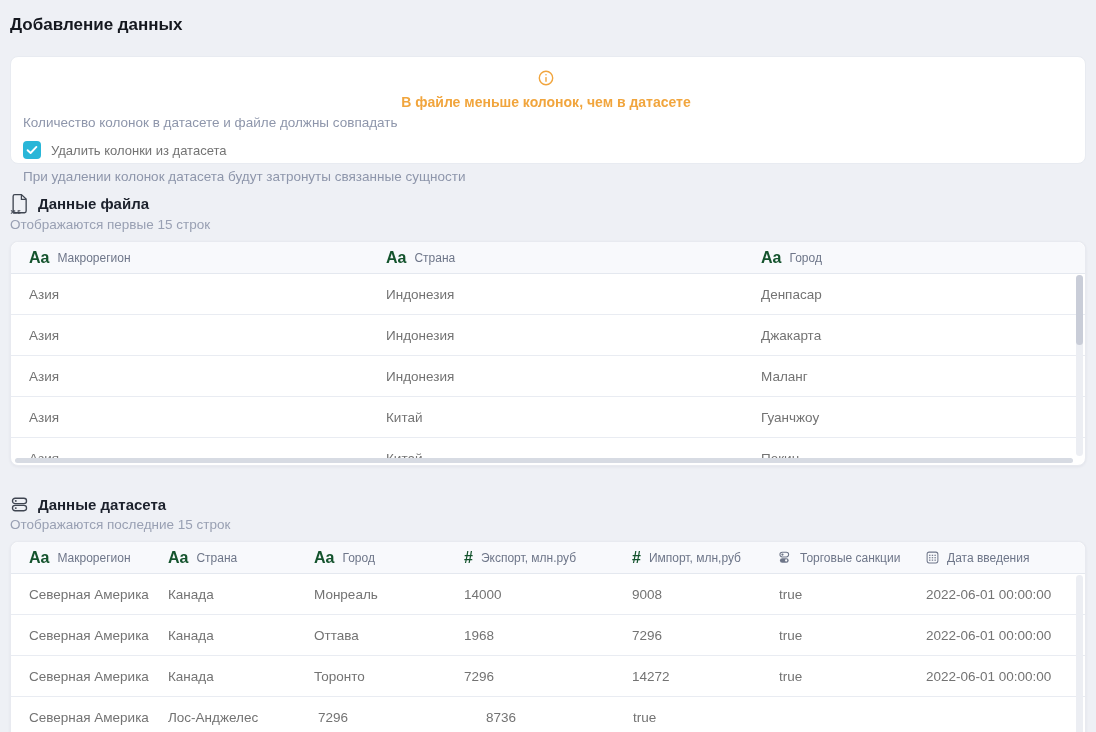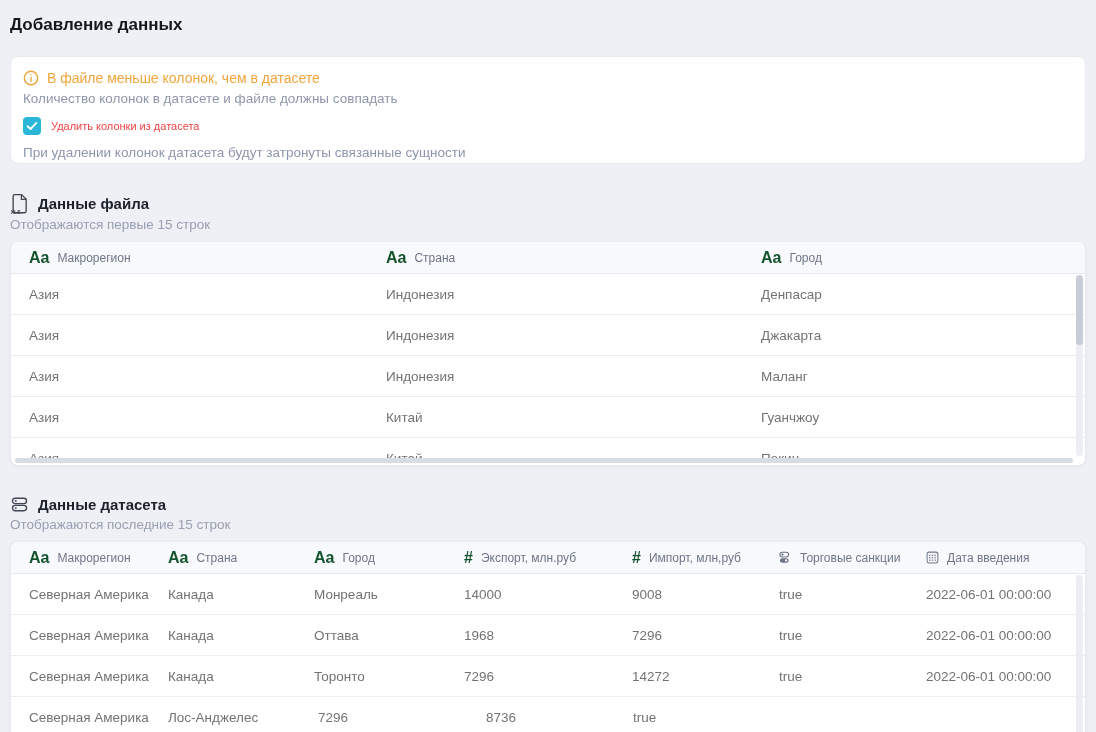--- a/index.html
+++ b/index.html
@@ -29,21 +29,22 @@
     border-radius: 8px;
     padding: 13px 16px 13px 12px;
     box-sizing: border-box;
     height: 108px;
   }
   .alert-title-row {
     display: flex;
     align-items: center;
     gap: 8px;
     font-size: 14px;
-    font-weight: 400;
+    font-weight: 700;
+    flex-direction: column;
   }
   .alert-sub {
     margin-top: 5px;
     font-size: 13.5px;
     color: #8e96ab;
   }
   .checkbox-row {
     margin-top: 11px;
     display: flex;
     align-items: center;
@@ -52,21 +53,21 @@
   .checkbox {
     width: 18px;
     height: 18px;
     border-radius: 4px;
     display: flex;
     align-items: center;
     justify-content: center;
     cursor: pointer;
     flex: 0 0 auto;
   }
-  .checkbox-label { font-size: 11px; color: #ef4444; }
+  .checkbox-label { font-size: 13px; color: #737373; }
   .alert-note {
     margin-top: 10px;
     font-size: 13.5px;
     color: #8e96ab;
   }
 
   
   .section-head {
     margin-top: 29px;
     display: flex;

